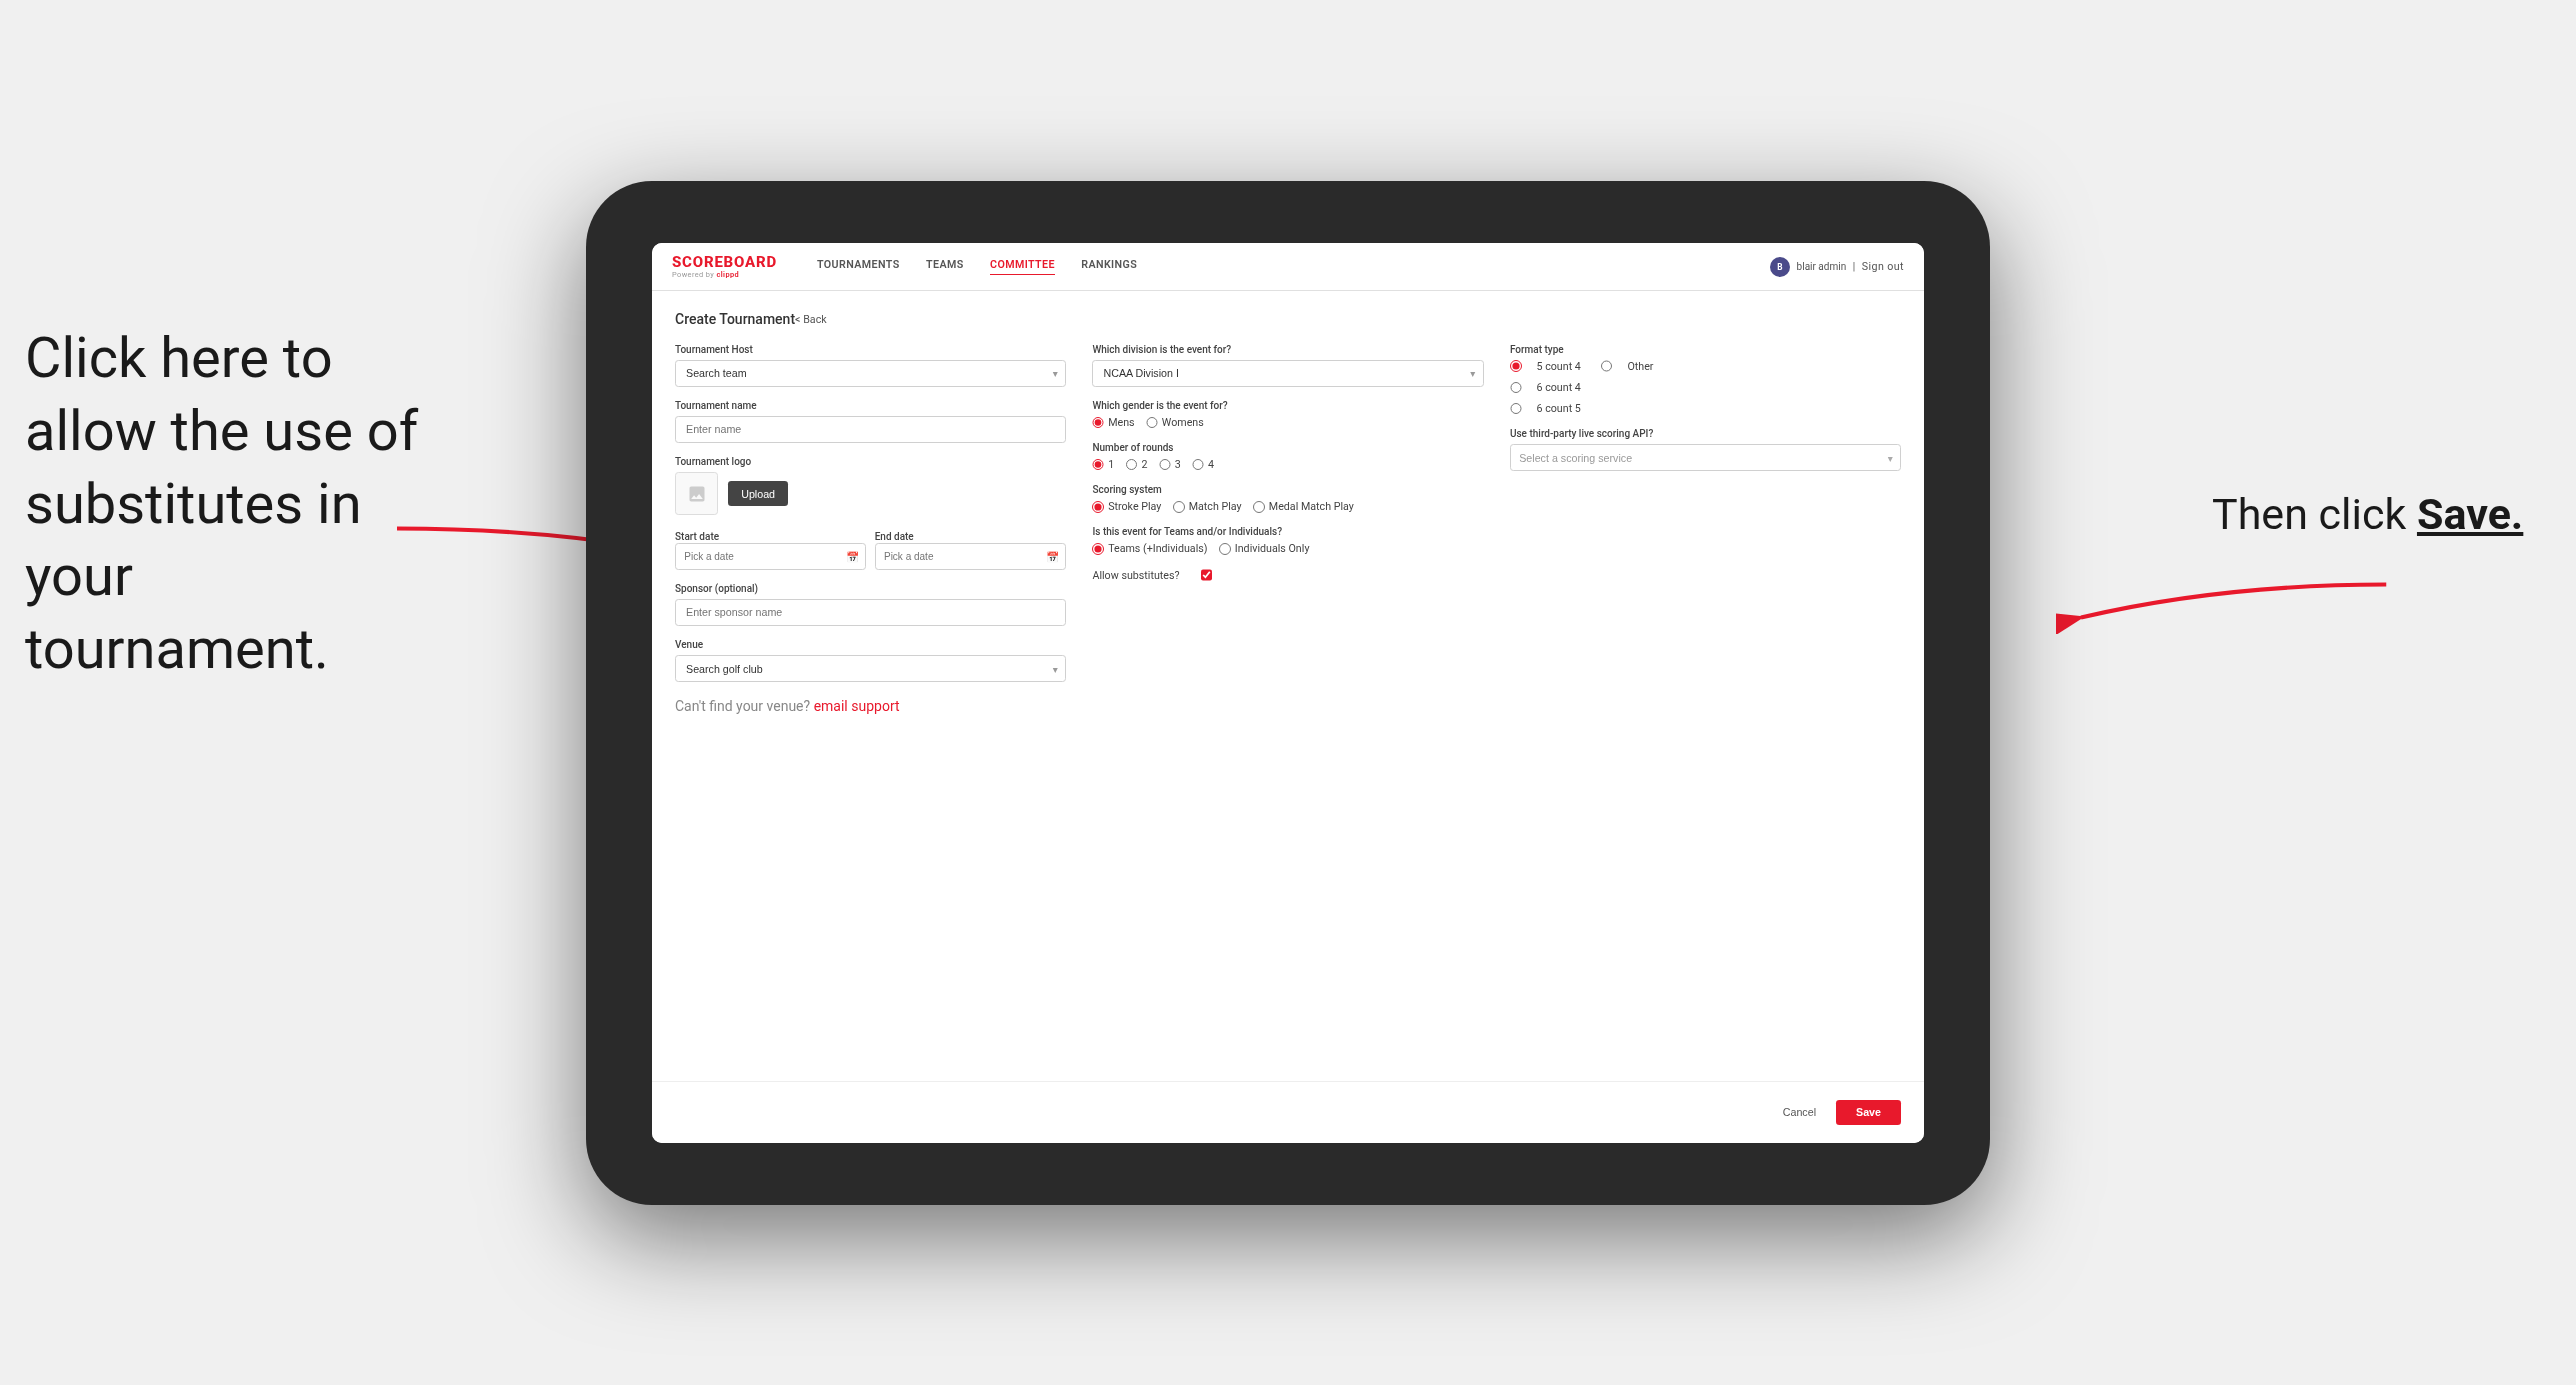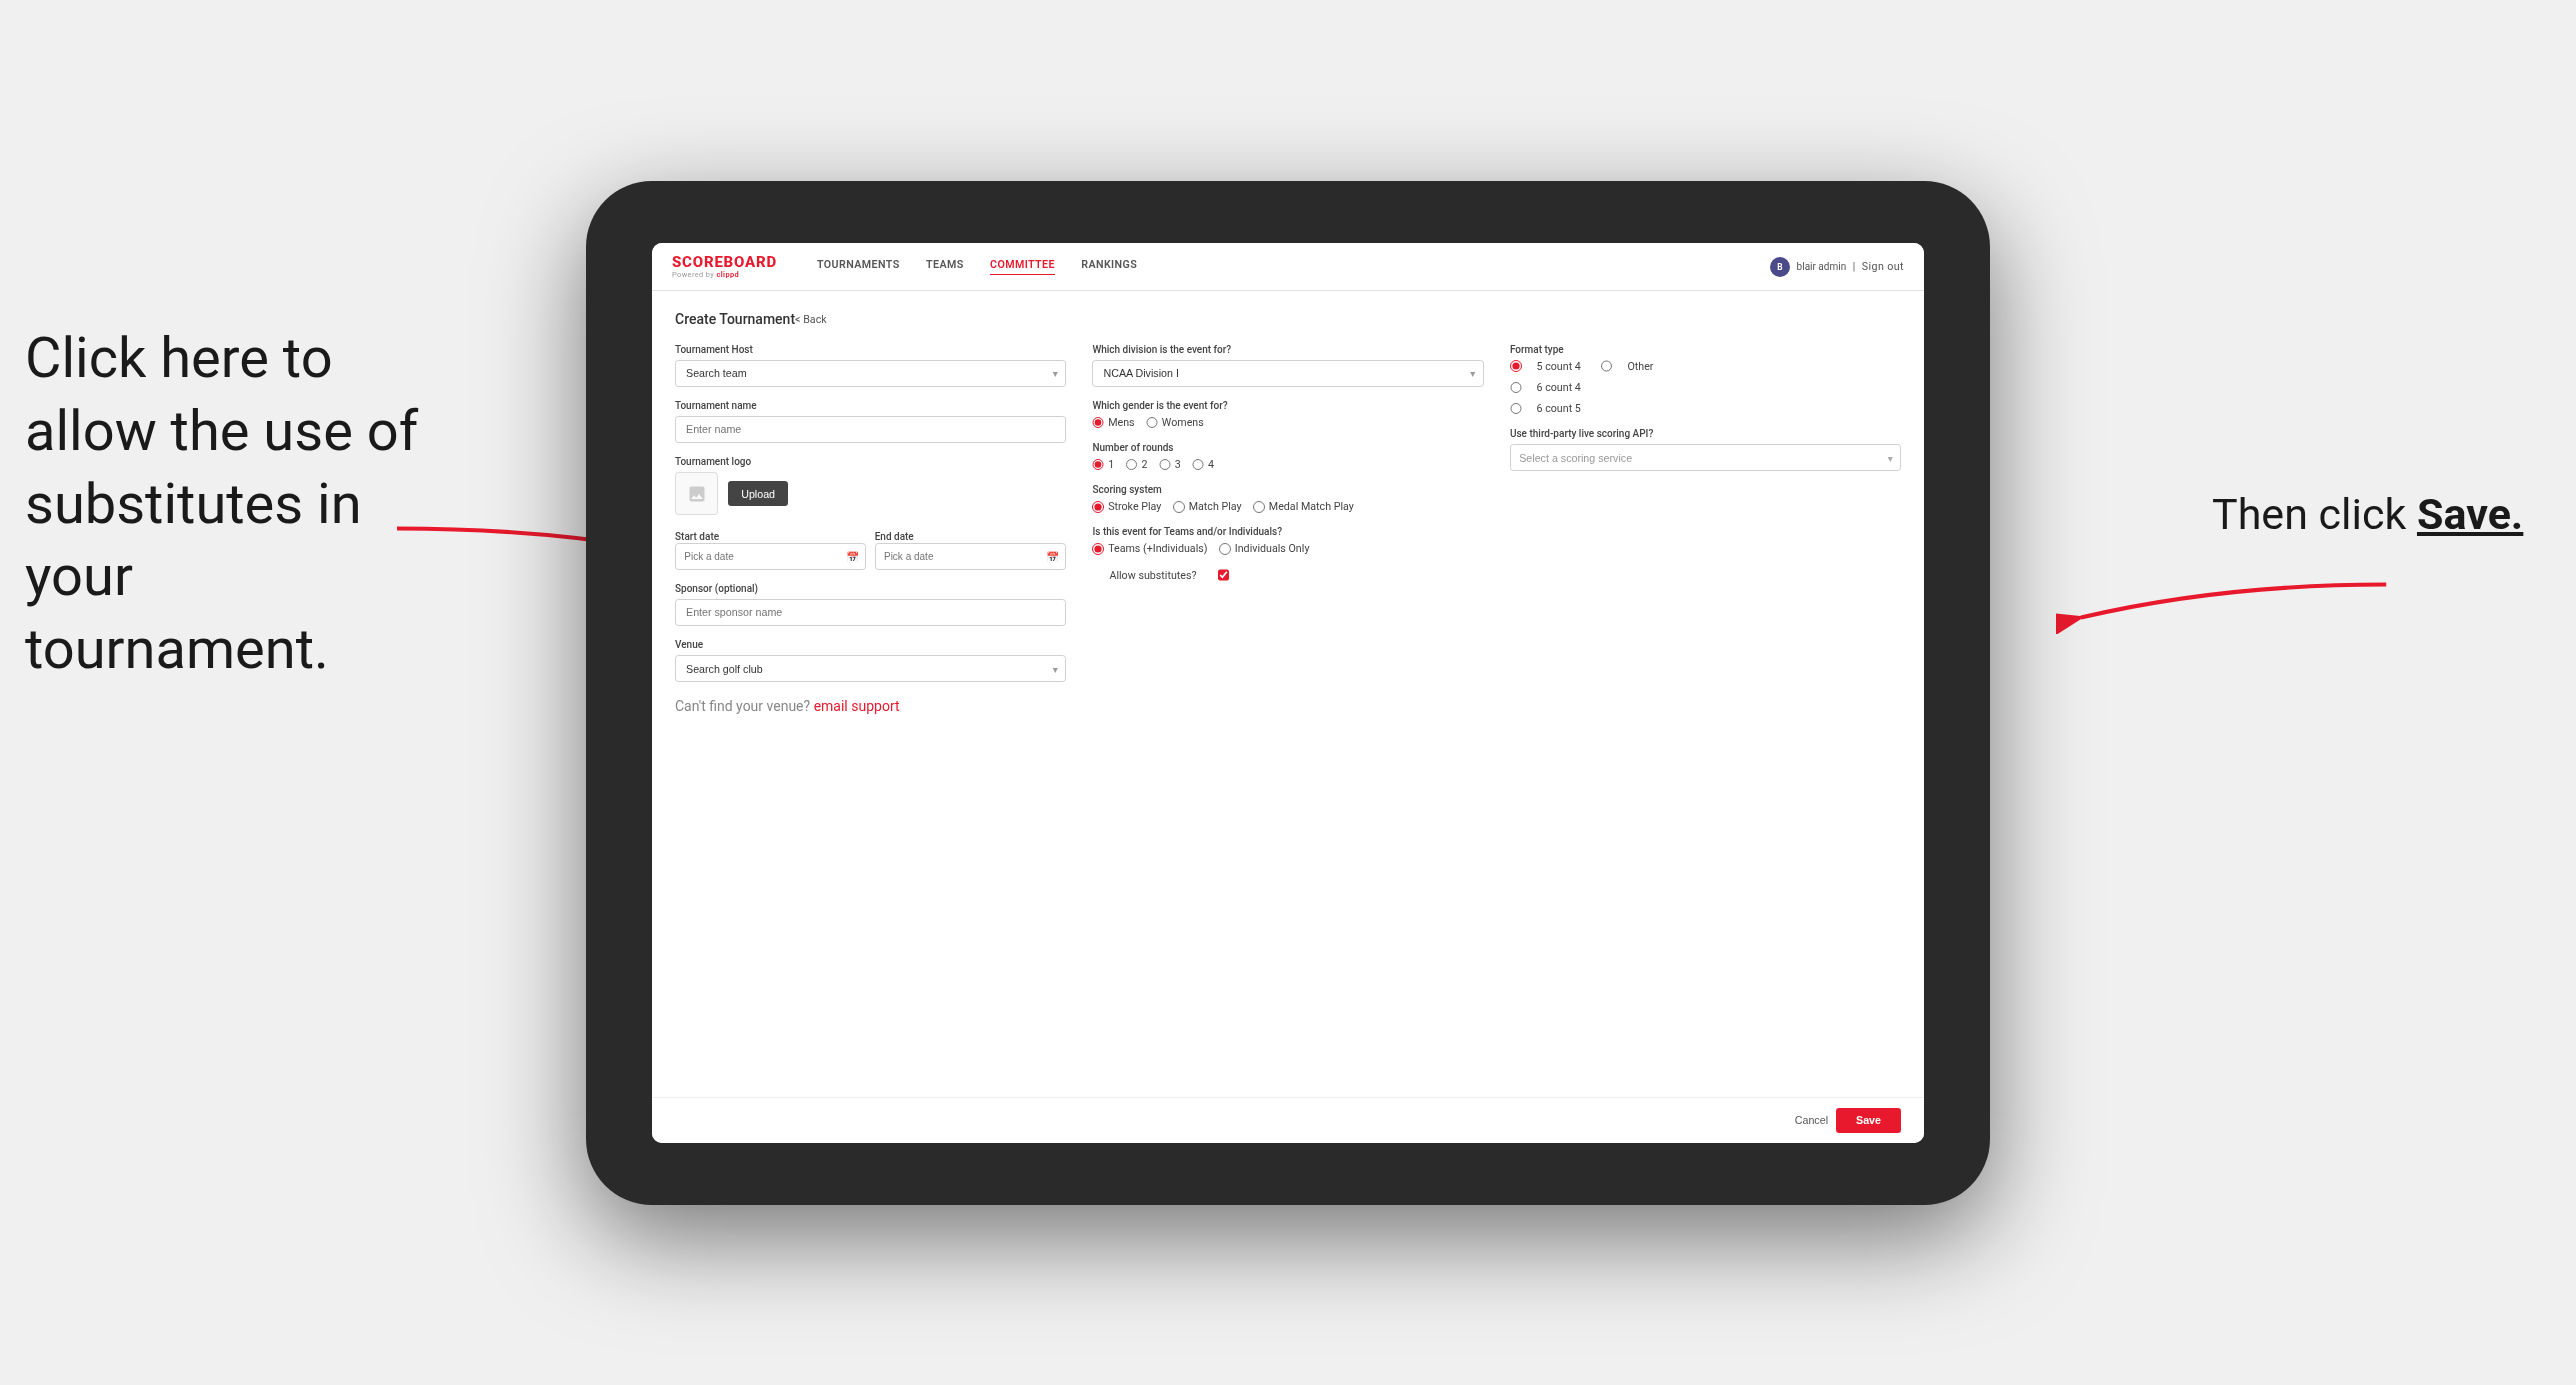--- a/index.html
+++ b/index.html
@@ -293,21 +293,20 @@
     }
 
     
     .checkbox-item {
       display: flex;
       align-items: center;
       gap: 21px;
       font-size: 10.7px;
       color: #444;
       cursor: pointer;
-      margin-left: 17px;
     }
     .checkbox-item input[type="checkbox"] {
       accent-color: #e8192c;
       width: 11.6px;
       height: 11.6px;
     }
 
     
     .format-options { display: flex; flex-direction: column; gap: 8.3px; }
     .format-option {
@@ -342,22 +341,22 @@
       appearance: none;
       outline: none;
       cursor: pointer;
     }
 
     
     .form-footer {
       display: flex;
       justify-content: flex-end;
       align-items: center;
-      gap: 8px;
-      padding: 10px 23px;
+      gap: 20px;
+      padding: 18px 23px;
       border-top: 0.8px solid #eee;
       background: #fff;
       flex-shrink: 0;
     }
     .cancel-btn {
       background: transparent;
       border: none;
       font-size: 10.7px;
       color: #555;
       cursor: pointer;

